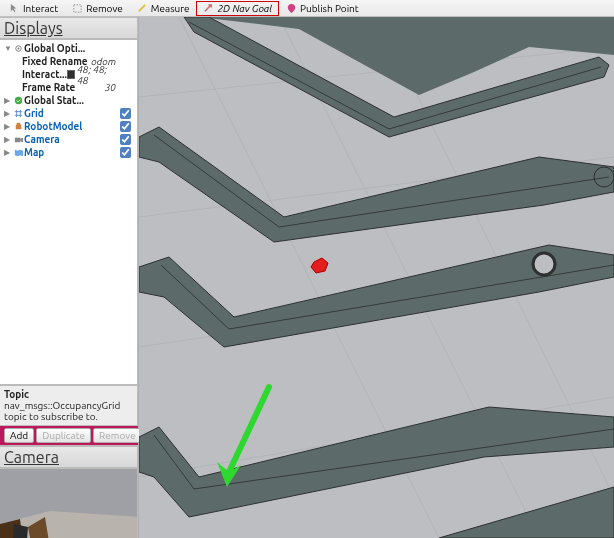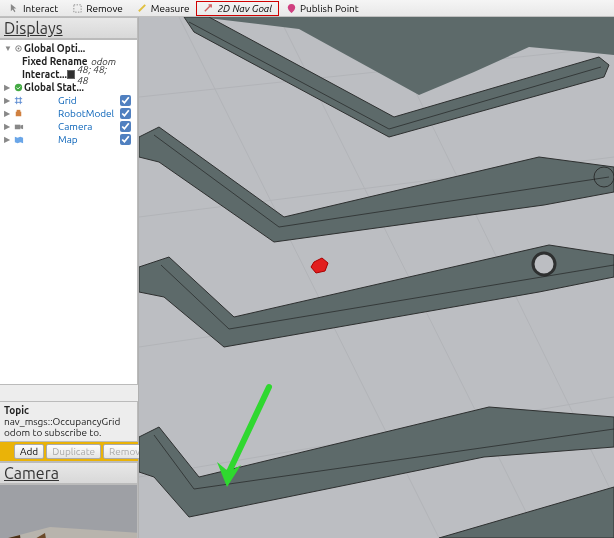--- a/index.html
+++ b/index.html
@@ -11,29 +11,29 @@
 
 .main { display: flex; height: calc(100% - 17px); }
 .sidebar { width: 139px; display: flex; flex-direction: column; background: #ededed; border-right: 1px solid #b0b0b0; }
 
 .panel-title { background: linear-gradient(#e8e8e8,#d8d8d8); border: 1px solid #bbb; border-left: none; padding: 1px 4px; font-size: 16px; color: #333; text-decoration: underline; }
 
 .displays-tree { background: #fff; border: 1px solid #bbb; border-left: none; flex: 0 0 auto; height: 346px; padding: 2px 0; overflow: hidden; }
 .tree-row { display: flex; align-items: center; height: 13px; padding-left: 4px; }
 .tree-toggle { width: 9px; color: #888; font-size: 8px; }
 .tree-label { flex: 1; color: #222; font-weight: bold; }
-.tree-label.blue { color: #0862b8; font-weight: normal; margin-left: 34px; }
+.tree-label.blue { color: #0862b8; font-weight: bold; }
 .tree-val { color: #333; padding-right: 21px; font-style: italic; }
 .tree-chk { width: 11px; height: 11px; margin-right: 6px; accent-color: #5080c0; }
 .swatch { width: 9px; height: 9px; background: #303030; border: 1px solid #666; display: inline-block; margin-right: 2px; }
 
-.desc-box { background: #ededed; border: 1px solid #bbb; border-left: none; padding: 3px 4px; height: 44px; font-size: 10px; color: #222; margin-top: 16px; }
+.desc-box { background: #ededed; border: 1px solid #bbb; border-left: none; padding: 3px 4px; height: 44px; font-size: 10px; color: #222; }
 .desc-box b { font-weight: bold; display: block; }
 
-.btn-row { background: #eab308; padding: 2px 14px; display: flex; gap: 2px; border-bottom: 1px solid #bbb; }
+.btn-row { background: #be185d; padding: 2px 4px; display: flex; gap: 2px; border-bottom: 1px solid #bbb; }
 .btn-row button { font-size: 10px; padding: 1px 5px; background: linear-gradient(#fdfdfd,#e5e5e5); border: 1px solid #aaa; border-radius: 2px; cursor: pointer; }
 .btn-row button[disabled] { color: #aaa; cursor: default; }
 
 .camera-panel { flex: 1; display: flex; flex-direction: column; }
 .camera-view { flex: 1; background: #9c9ea3; border: 1px solid #bbb; border-left: none; position: relative; overflow: hidden; }
 
 .viewport { flex: 1; background: #bcbec2; position: relative; overflow: hidden; }
 
 
 .ic { width: 11px; height: 11px; }
@@ -89,20 +89,24 @@
       </div>
       <div class="tree-row" style="padding-left:22px">
         <span class="tree-label">Fixed Rename</span>
         <span class="tree-val">odom</span>
       </div>
       <div class="tree-row" style="padding-left:22px">
         <span class="tree-label">Interact...</span>
         <span class="swatch"></span>
         <span class="tree-val">48; 48; 48</span>
       </div>
+      <div class="tree-row" style="padding-left:22px">
+        <span class="tree-label">Frame Rate</span>
+        <span class="tree-val">30</span>
+      </div>
       <div class="tree-row">
         <span class="tree-toggle">▶</span>
         <svg class="ic" viewBox="0 0 12 12">
             <circle cx="6" cy="6" r="4" fill="#4a4"></circle>
             <path d="M4 6l1.5 1.5L8 5" stroke="#fff" fill="none"></path>
           </svg>
         <span class="tree-label">Global Stat...</span>
       </div>
       <div class="tree-row">
         <span class="tree-toggle">▶</span>
@@ -135,21 +139,21 @@
         <svg class="ic" viewBox="0 0 12 12">
             <path d="M2 3l3 1 3-1 3 1v6l-3-1-3 1-3-1z" fill="#6aa6e8"></path>
           </svg>
         <span class="tree-label blue">Map</span>
         <input type="checkbox" class="tree-chk" checked="" style="">
       </div>
     </div>
 
     <div class="desc-box">
       <b>Topic</b>
-      <span>nav_msgs::OccupancyGrid odom to subscribe to.</span>
+      <span>nav_msgs::OccupancyGrid topic to subscribe to.</span>
     </div>
 
     <div class="btn-row">
       <button>Add</button>
       <button disabled="">Duplicate</button>
       <button disabled="">Remove</button>
       <button disabled="">Rename</button>
     </div>
 
     <div class="camera-panel">

